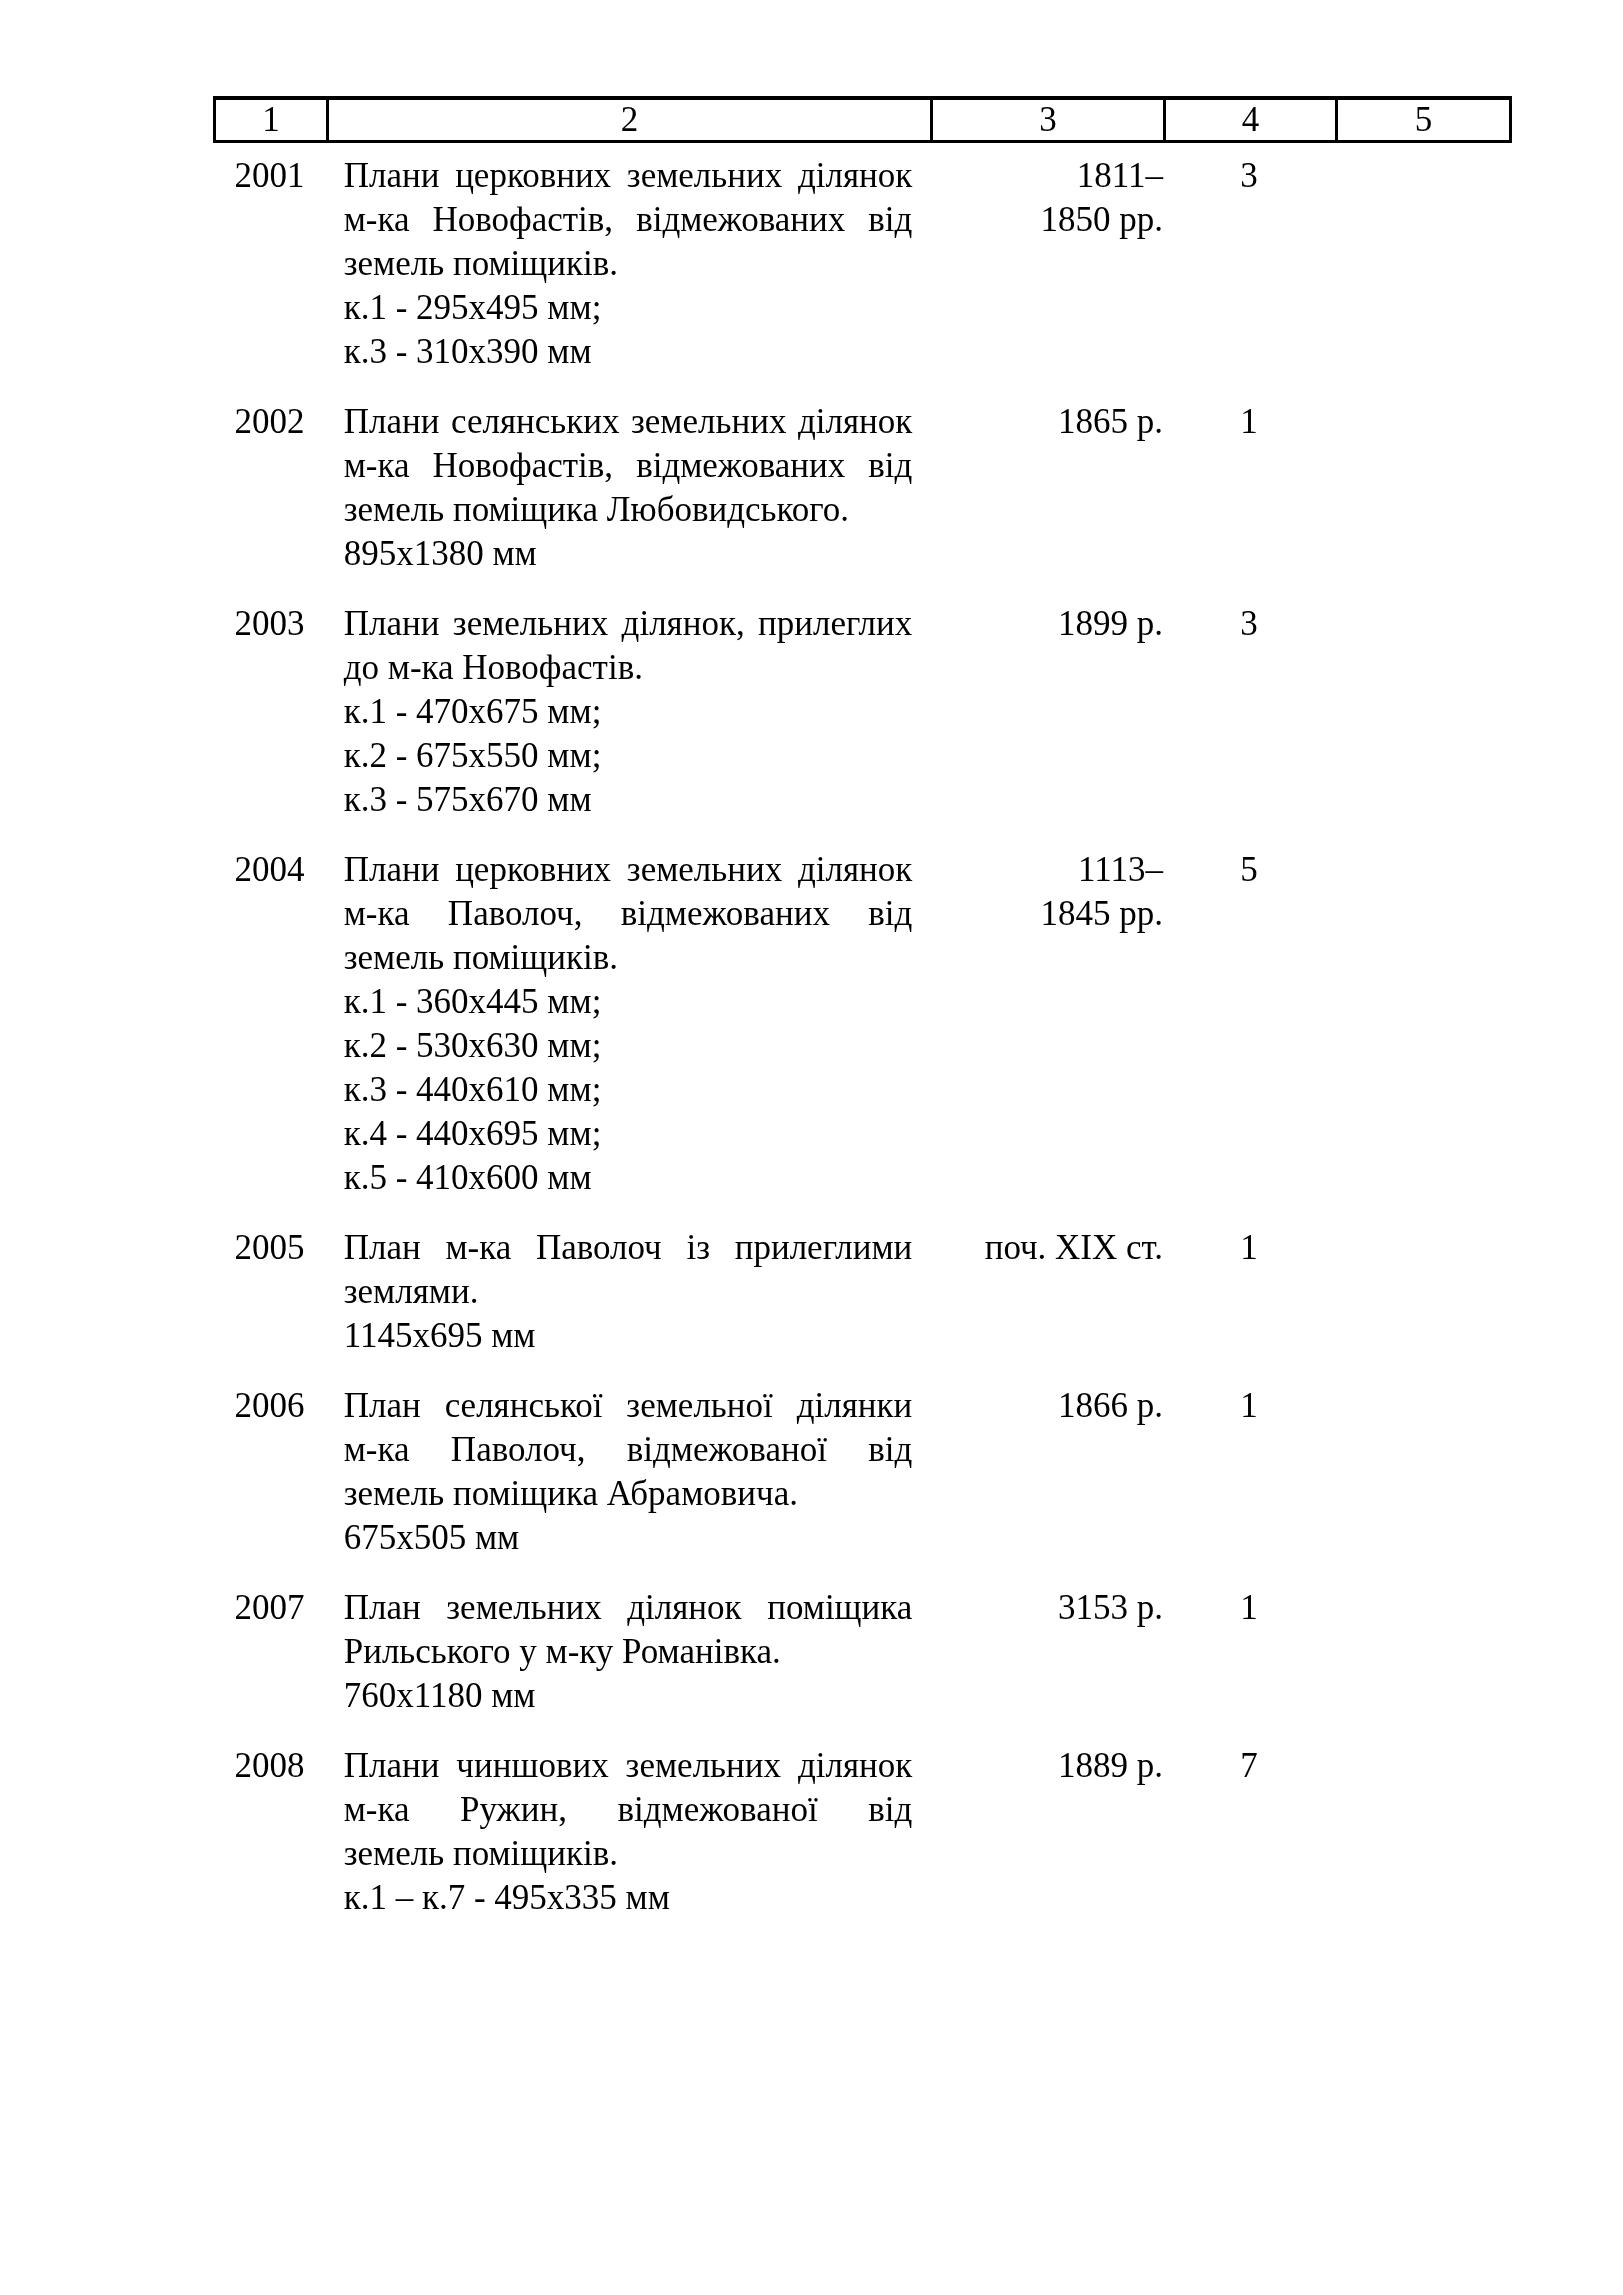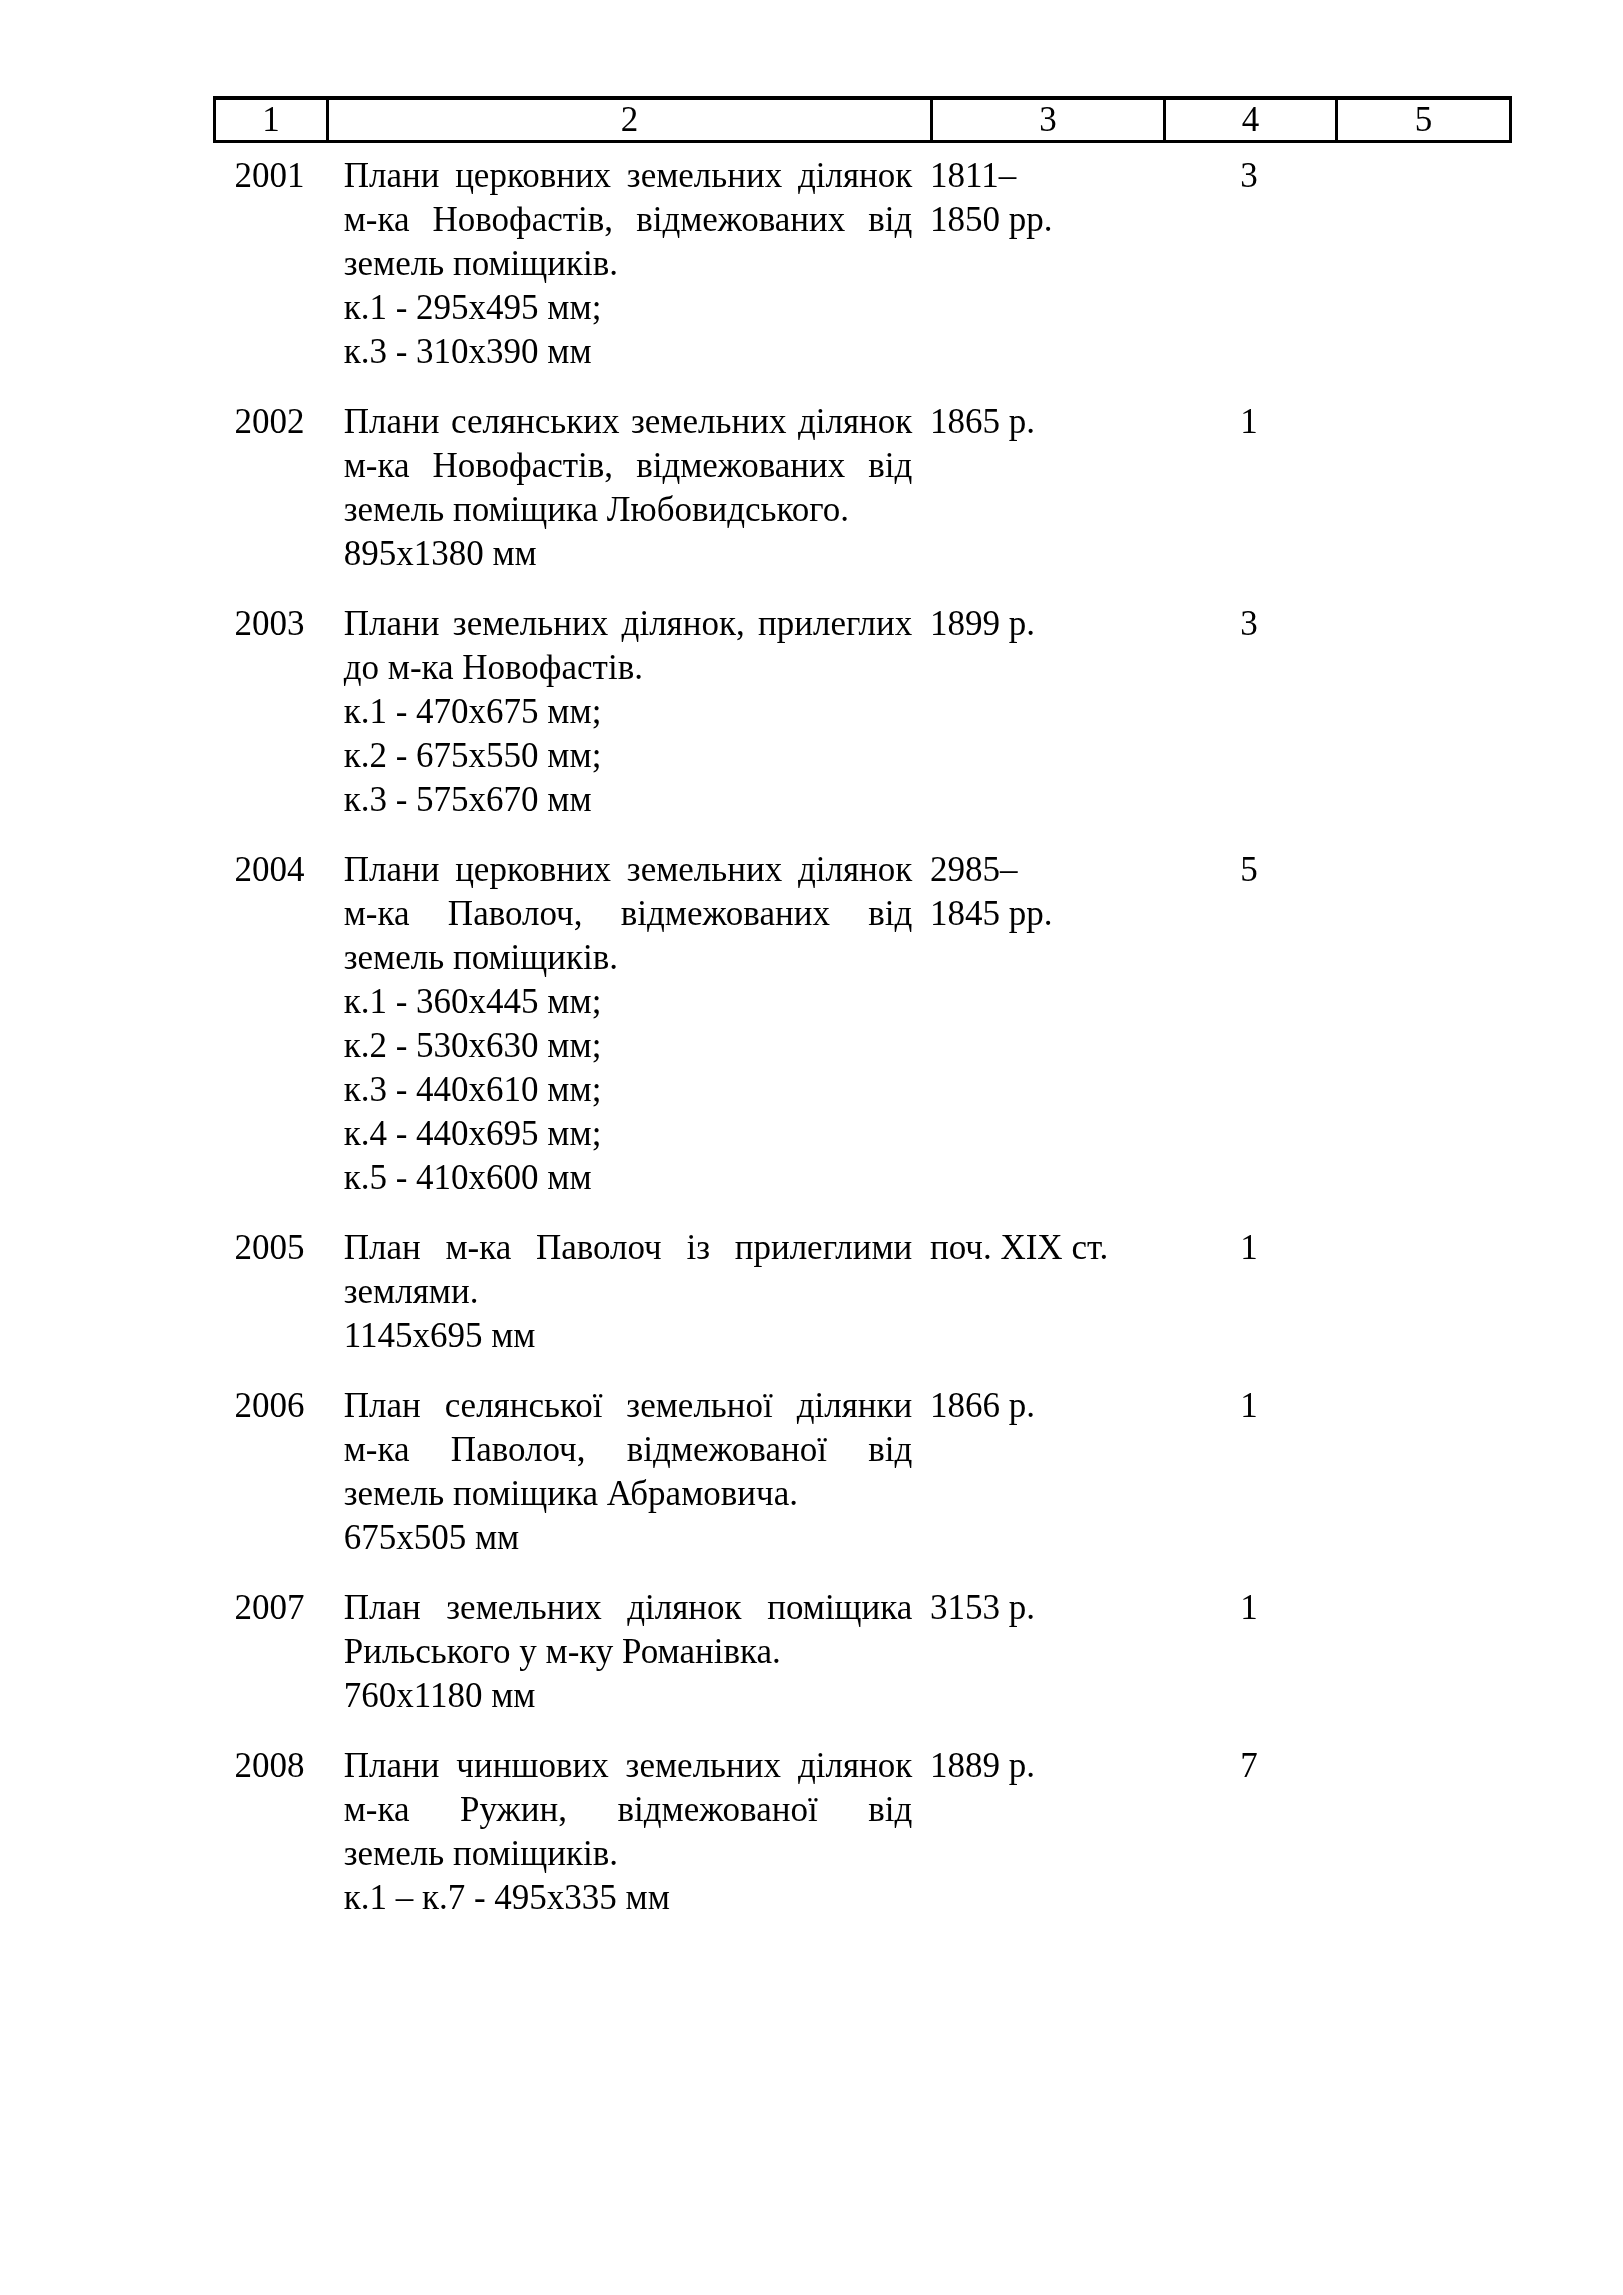--- a/index.html
+++ b/index.html
@@ -53,21 +53,21 @@
   }
   .desc-line {
     line-height: 44px;
     min-height: 44px;
     text-align: left;
   }
   .desc-line.just {
     text-align: justify;
     text-align-last: justify;
   }
-  .entry-date { text-align: left; }
+  .entry-date { text-align: right; }
   .date-line { line-height: 44px; }
   .entry-count {
     text-align: center;
     line-height: 44px;
   }
   .entry-spacer { }
 </style>
 </head>
 <body>
 
@@ -147,21 +147,21 @@
           <div class="desc-line just">Плани церковних земельних ділянок</div>
           <div class="desc-line just">м-ка Паволоч, відмежованих від</div>
           <div class="desc-line">земель поміщиків.</div>
           <div class="desc-line">к.1 - 360х445 мм;</div>
           <div class="desc-line">к.2 - 530х630 мм;</div>
           <div class="desc-line">к.3 - 440х610 мм;</div>
           <div class="desc-line">к.4 - 440х695 мм;</div>
           <div class="desc-line">к.5 - 410х600 мм</div>
         </div>
       <div class="entry-date">
-          <div class="date-line">2985–</div>
+          <div class="date-line">1113–</div>
           <div class="date-line">1845 рр.</div>
         </div>
       <div class="entry-count">5</div>
       <div class="entry-spacer"></div>
     </div>
 
     <div class="entry">
       <div class="entry-number">2005</div>
       <div class="entry-desc">
           <div class="desc-line just">План м-ка Паволоч із прилеглими</div>

